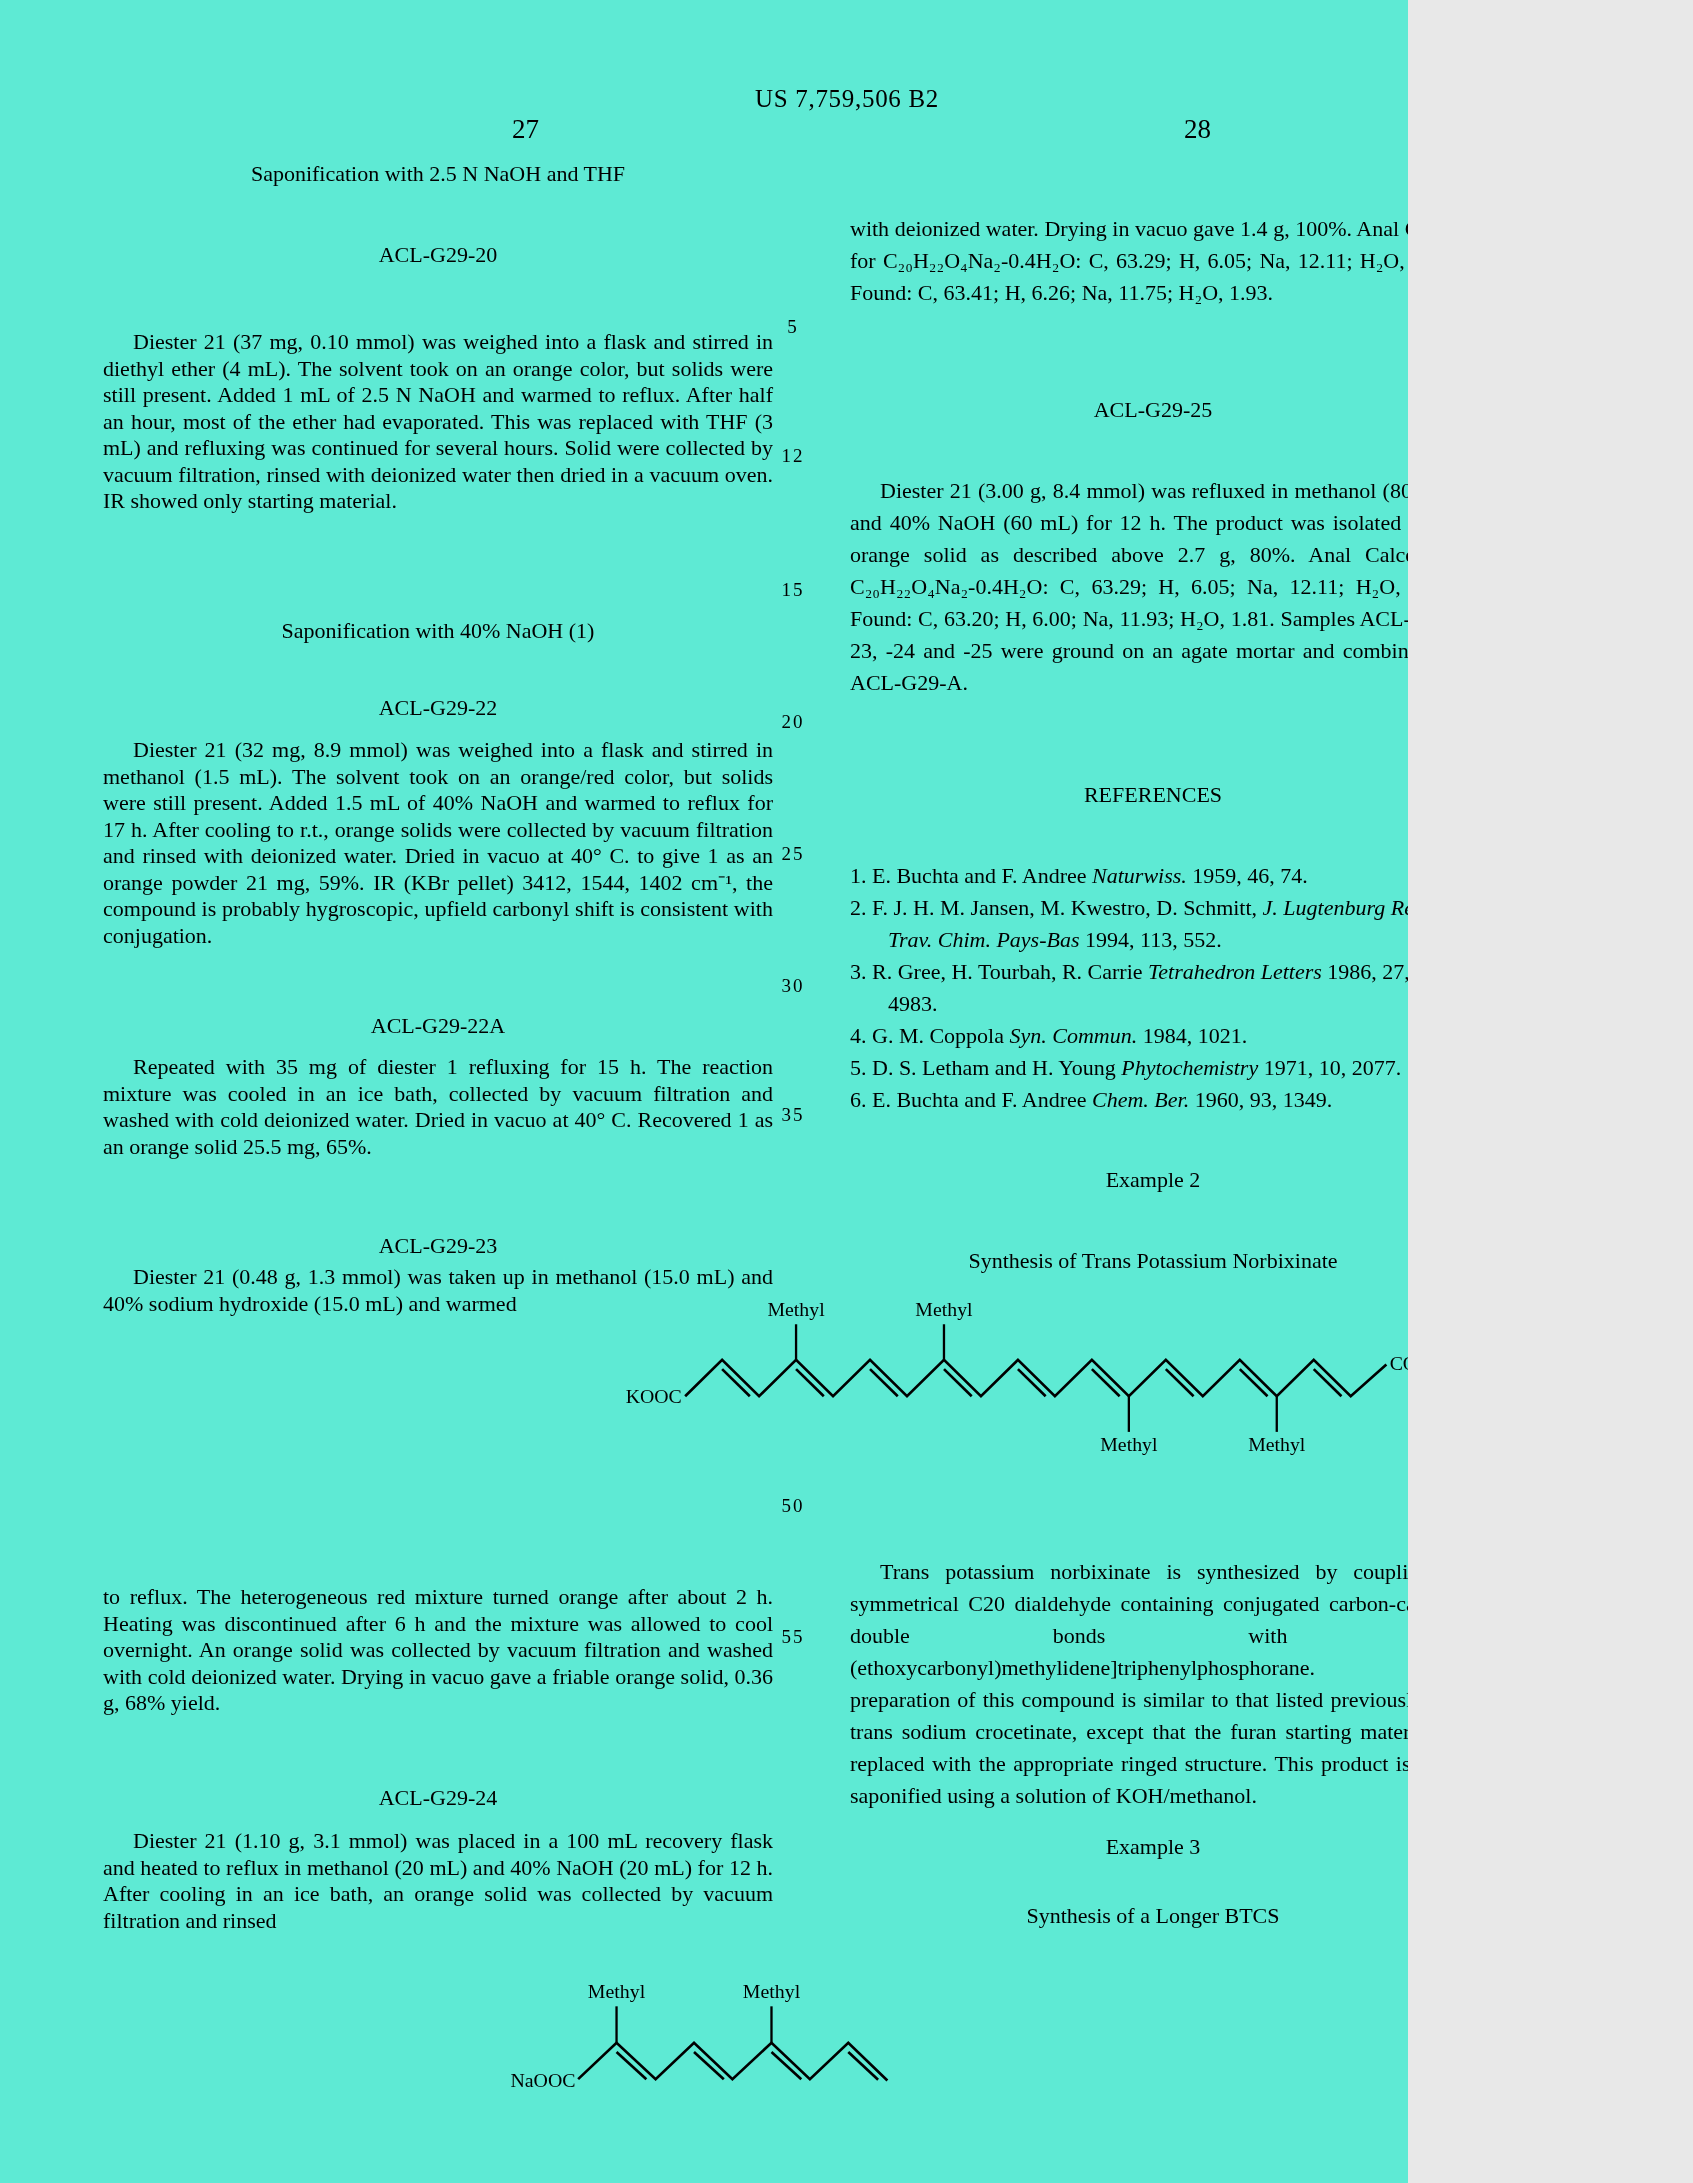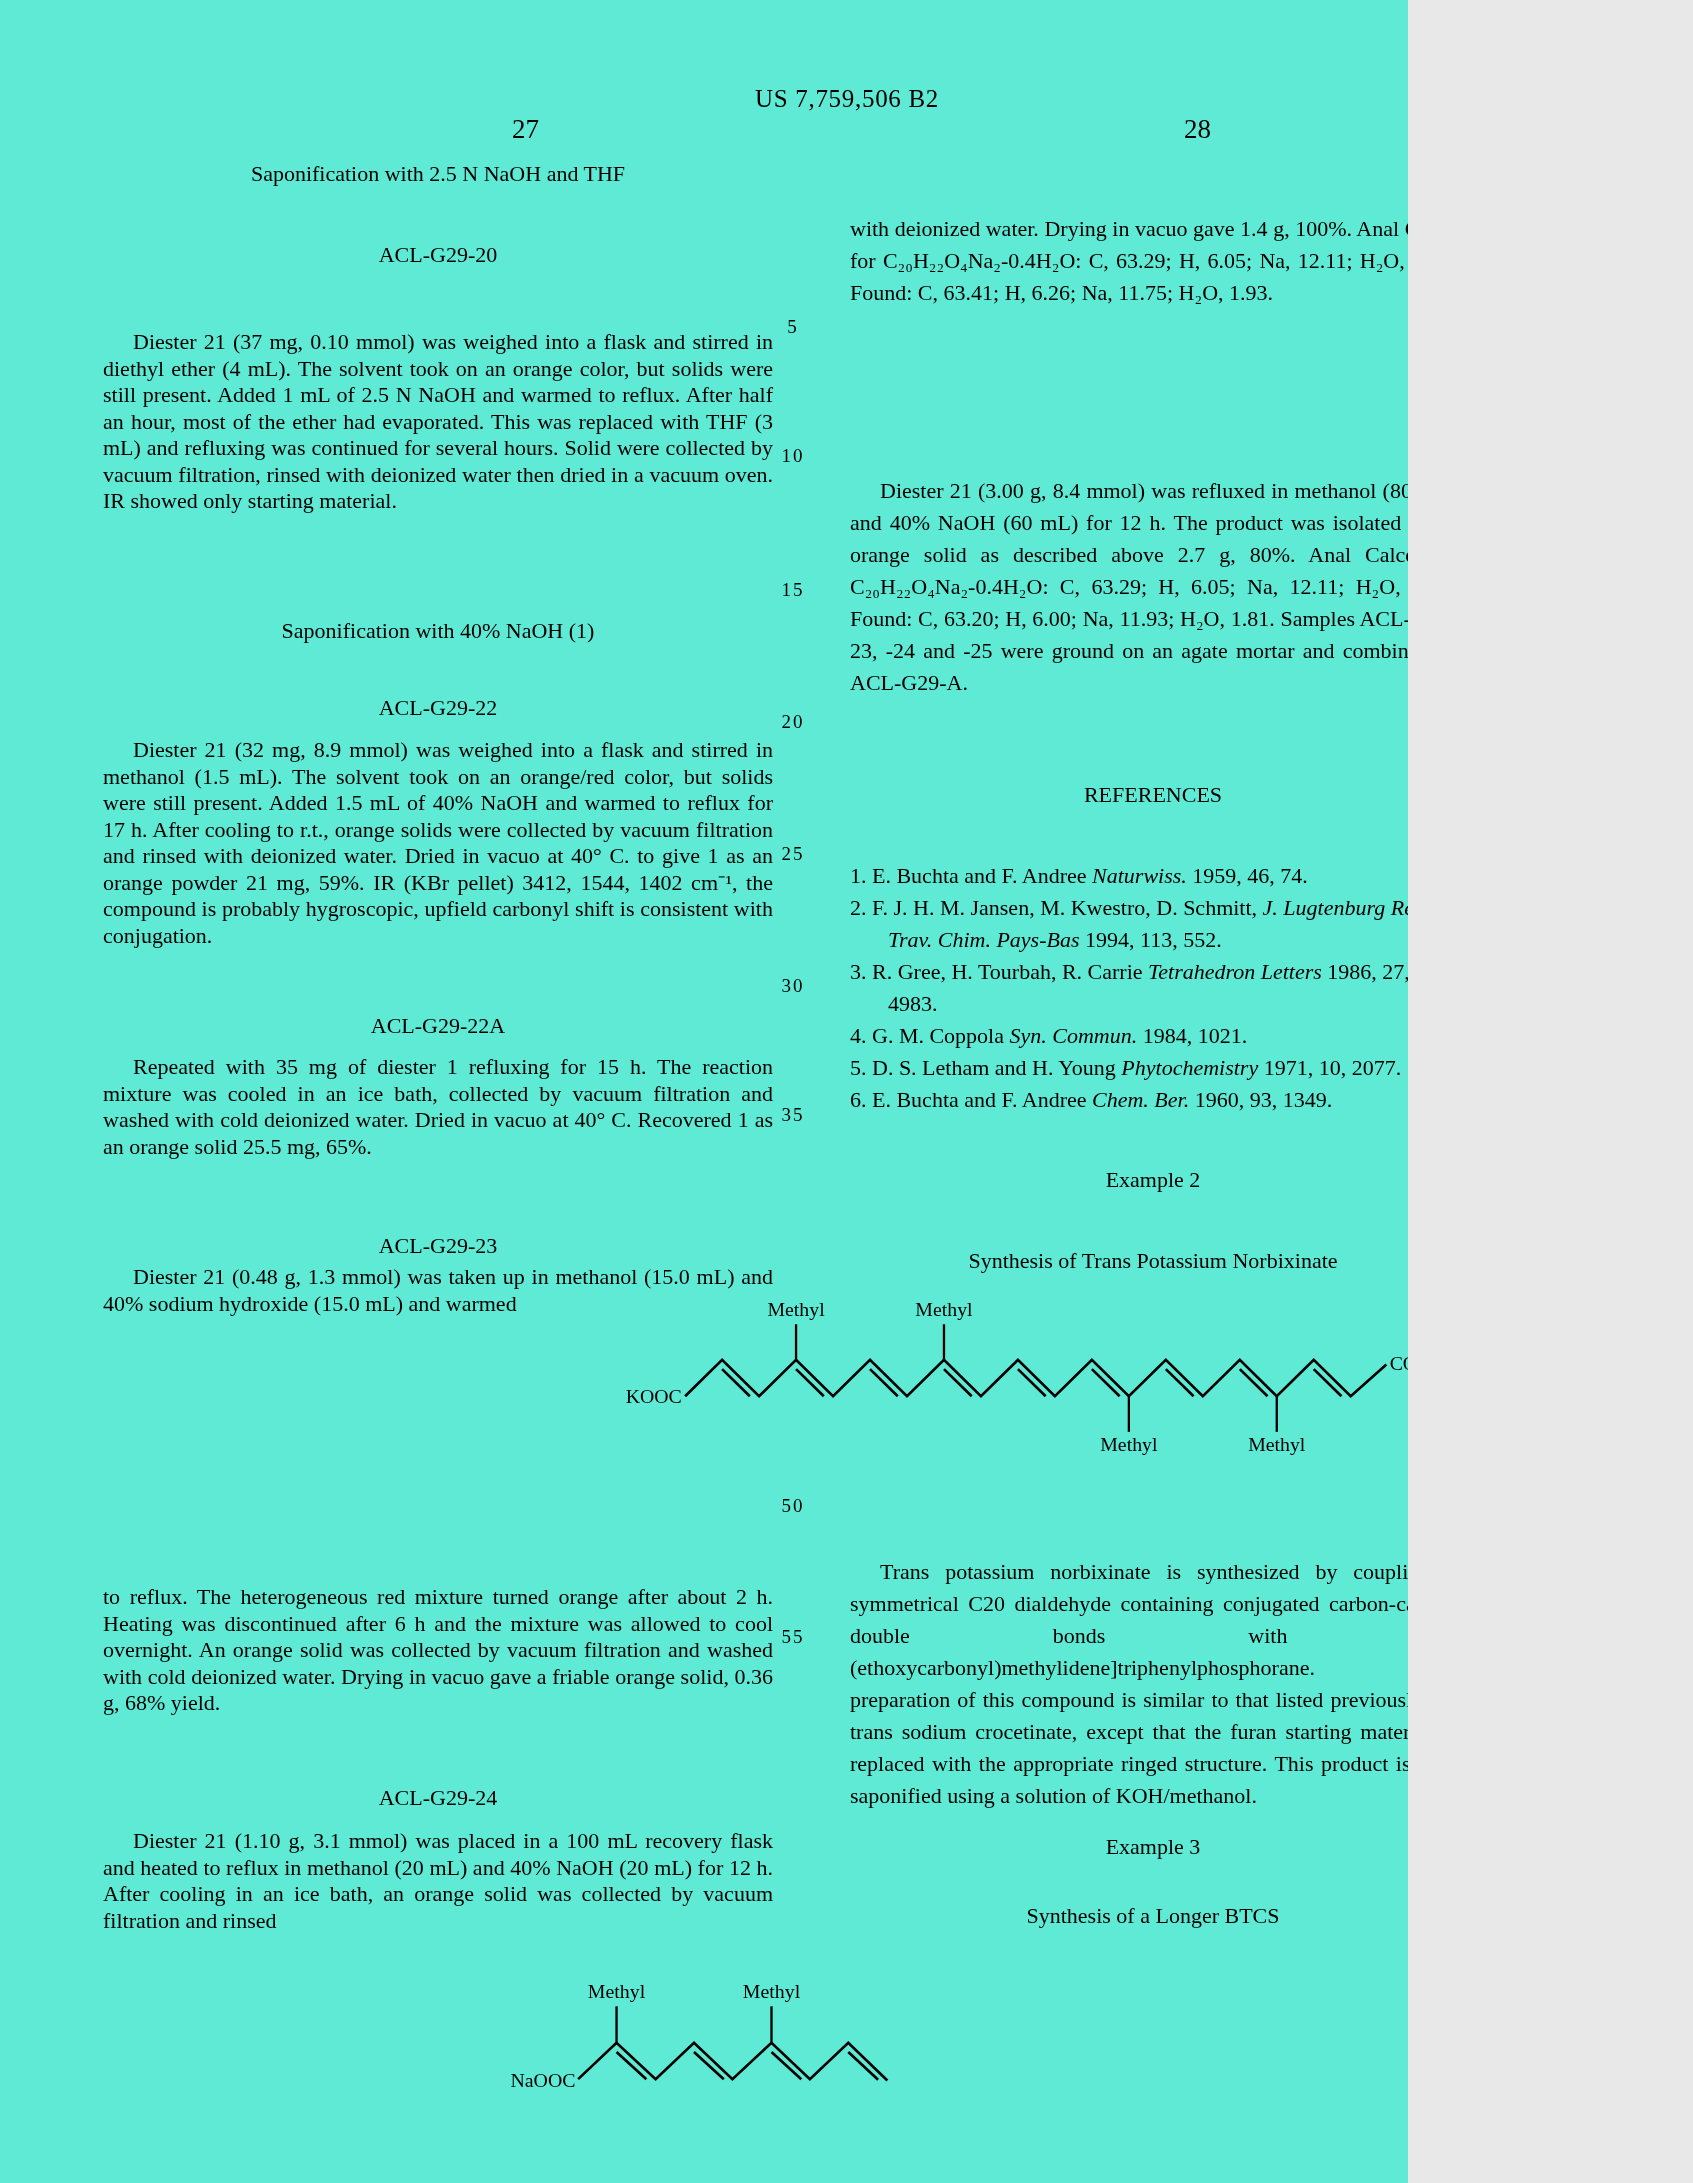--- a/index.html
+++ b/index.html
@@ -38,21 +38,21 @@
 </head>
 <body>
 
 <div class="page">
 
   <div class="hdr">US 7,759,506 B2</div>
   <div class="pgno" id="pg27">27</div>
   <div class="pgno" id="pg28">28</div>
 
   <div class="lnum" id="ln0">5</div>
-  <div class="lnum" id="ln1">10</div>
+  <div class="lnum" id="ln1">12</div>
   <div class="lnum" id="ln2">15</div>
   <div class="lnum" id="ln3">20</div>
   <div class="lnum" id="ln4">25</div>
   <div class="lnum" id="ln5">30</div>
   <div class="lnum" id="ln6">35</div>
   <div class="lnum" id="ln7">50</div>
   <div class="lnum" id="ln8">55</div>
 
   <div class="blk lc ctr" id="L1">Saponification with 2.5 N NaOH and THF</div>
   <div class="blk lc ctr" id="L2">ACL-G29-20</div>
@@ -62,20 +62,21 @@
   <div class="blk lc para" id="L6">Diester 21 (32 mg, 8.9 mmol) was weighed into a flask and stirred in methanol (1.5 mL). The solvent took on an orange/red color, but solids were still present. Added 1.5 mL of 40% NaOH and warmed to reflux for 17 h. After cooling to r.t., orange solids were collected by vacuum filtration and rinsed with deionized water. Dried in vacuo at 40° C. to give 1 as an orange powder 21 mg, 59%. IR (KBr pellet) 3412, 1544, 1402 cm⁻¹, the compound is probably hygroscopic, upfield carbonyl shift is consistent with conjugation.</div>
   <div class="blk lc ctr" id="L7">ACL-G29-22A</div>
   <div class="blk lc para" id="L8">Repeated with 35 mg of diester 1 refluxing for 15 h. The reaction mixture was cooled in an ice bath, collected by vacuum filtration and washed with cold deionized water. Dried in vacuo at 40° C. Recovered 1 as an orange solid 25.5 mg, 65%.</div>
   <div class="blk lc ctr" id="L9">ACL-G29-23</div>
   <div class="blk lc para" id="L10">Diester 21 (0.48 g, 1.3 mmol) was taken up in methanol (15.0 mL) and 40% sodium hydroxide (15.0 mL) and warmed</div>
   <div class="blk lc para noind" id="L11">to reflux. The heterogeneous red mixture turned orange after about 2 h. Heating was discontinued after 6 h and the mixture was allowed to cool overnight. An orange solid was collected by vacuum filtration and washed with cold deionized water. Drying in vacuo gave a friable orange solid, 0.36 g, 68% yield.</div>
   <div class="blk lc ctr" id="L12">ACL-G29-24</div>
   <div class="blk lc para" id="L13">Diester 21 (1.10 g, 3.1 mmol) was placed in a 100 mL recovery flask and heated to reflux in methanol (20 mL) and 40% NaOH (20 mL) for 12 h. After cooling in an ice bath, an orange solid was collected by vacuum filtration and rinsed</div>
 
   <div class="blk rc para noind lh48" id="R1">with deionized water. Drying in vacuo gave 1.4 g, 100%. Anal Calcd for C₂₀H₂₂O₄Na₂-0.4H₂O: C, 63.29; H, 6.05; Na, 12.11; H₂O, 1.90. Found: C, 63.41; H, 6.26; Na, 11.75; H₂O, 1.93.</div>
+  <div class="blk rc ctr" id="R2">ACL-G29-25</div>
   <div class="blk rc para lh48" id="R3">Diester 21 (3.00 g, 8.4 mmol) was refluxed in methanol (80 mL) and 40% NaOH (60 mL) for 12 h. The product was isolated as an orange solid as described above 2.7 g, 80%. Anal Calcd for C₂₀H₂₂O₄Na₂-0.4H₂O: C, 63.29; H, 6.05; Na, 12.11; H₂O, 1.90. Found: C, 63.20; H, 6.00; Na, 11.93; H₂O, 1.81. Samples ACL-G29-23, -24 and -25 were ground on an agate mortar and combined as ACL-G29-A.</div>
   <div class="blk rc ctr" id="R4">REFERENCES</div>
   <div class="blk rc" id="R5">
       <div class="ref-item"><span>1. E. Buchta and F. Andree </span><span class="it">Naturwiss.</span><span> 1959, 46, 74.</span></div>
       <div class="ref-item"><span>2. F. J. H. M. Jansen, M. Kwestro, D. Schmitt, </span><span class="it">J. Lugtenburg Recl. Trav. Chim. Pays-Bas</span><span> 1994, 113, 552.</span></div>
       <div class="ref-item"><span>3. R. Gree, H. Tourbah, R. Carrie </span><span class="it">Tetrahedron Letters</span><span> 1986, 27, 4983.</span></div>
       <div class="ref-item"><span>4. G. M. Coppola </span><span class="it">Syn. Commun.</span><span> 1984, 1021.</span></div>
       <div class="ref-item"><span>5. D. S. Letham and H. Young </span><span class="it">Phytochemistry</span><span> 1971, 10, 2077.</span></div>
       <div class="ref-item"><span>6. E. Buchta and F. Andree </span><span class="it">Chem. Ber.</span><span> 1960, 93, 1349.</span></div>
     </div>

